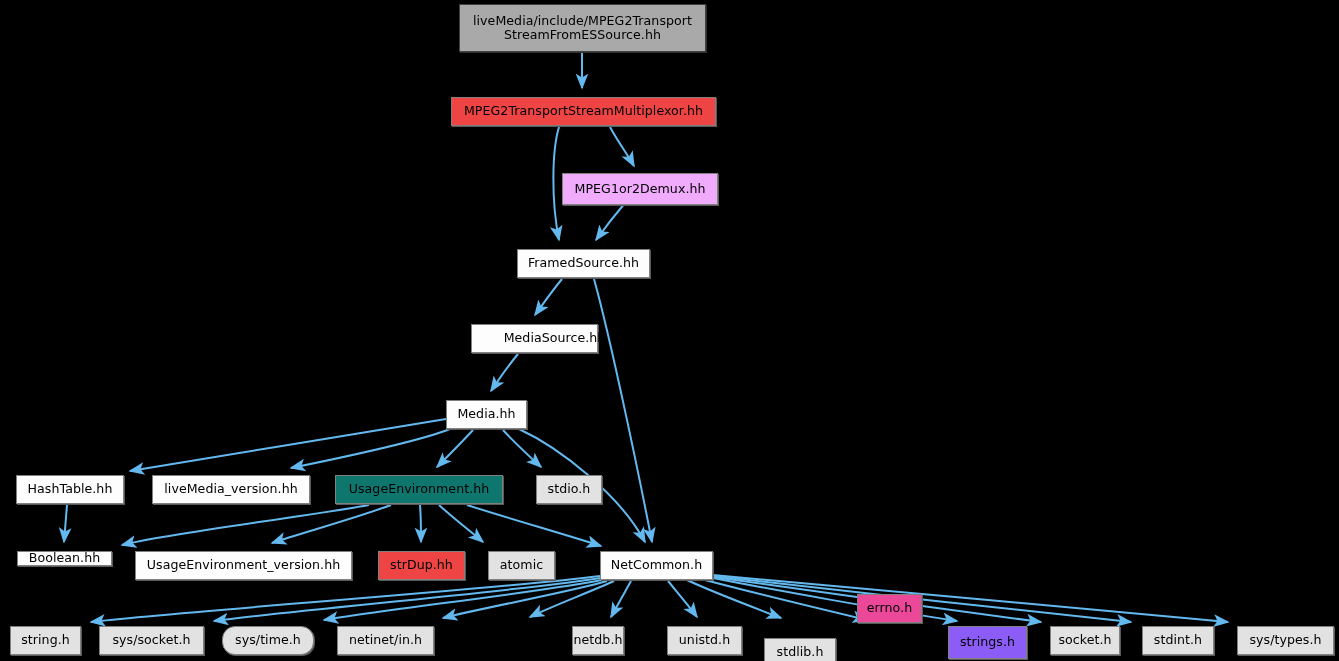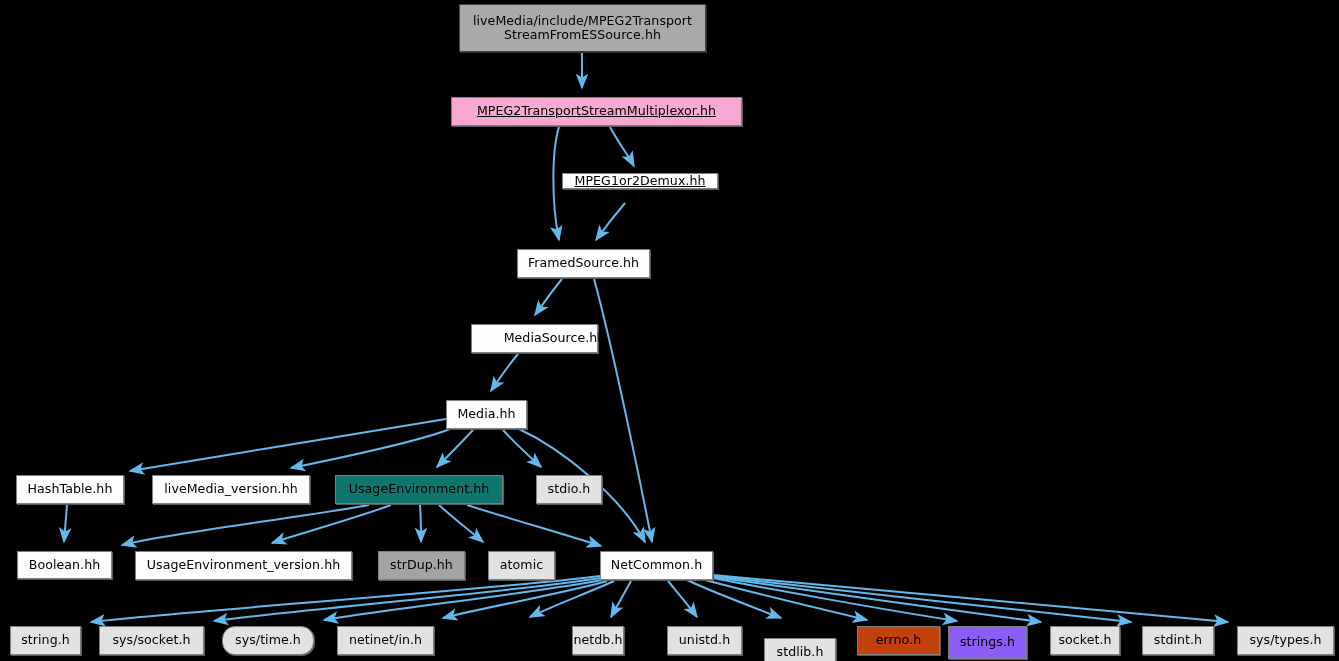--- a/index.html
+++ b/index.html
@@ -92,41 +92,41 @@
         <path d="M 705,580 C 743,590 825,610 867,620" fill="none" stroke="#63b8ee" stroke-width="2" marker-end="url(#arrowhead)"></path>
         <path d="M 713,578 C 769,589 891,611 957,621" fill="none" stroke="#63b8ee" stroke-width="2" marker-end="url(#arrowhead)"></path>
         <path d="M 713,577 C 784,587 956,611 1041,622" fill="none" stroke="#63b8ee" stroke-width="2" marker-end="url(#arrowhead)"></path>
         <path d="M 713,576 C 793,586 1021,610 1131,622" fill="none" stroke="#63b8ee" stroke-width="2" marker-end="url(#arrowhead)"></path>
         <path d="M 713,575 C 802,584 1108,610 1228,622" fill="none" stroke="#63b8ee" stroke-width="2" marker-end="url(#arrowhead)"></path>
       </g>
   </svg>
   <div id="node-group">
       <div class="gnode root" style="left: 459px; top: 4px; width: 247px; height: 48px; background: rgb(169, 169, 169);">liveMedia/include/MPEG2Transport
 StreamFromESSource.hh</div>
-      <div class="gnode project" style="left: 451px; top: 97px; width: 291px; height: 29px; background: #f9a8d4; text-decoration: underline;">MPEG2TransportStreamMultiplexor.hh</div>
-      <div class="gnode project" style="left: 562px; top: 173px; width: 156px; height: 16px; background: #ffffff; text-decoration: underline;">MPEG1or2Demux.hh</div>
+      <div class="gnode project" style="left: 451px; top: 97px; width: 265px; height: 29px; background: #ef4444;">MPEG2TransportStreamMultiplexor.hh</div>
+      <div class="gnode project" style="left: 562px; top: 173px; width: 156px; height: 32px; background: #f0abfc;">MPEG1or2Demux.hh</div>
       <div class="gnode project" style="left: 517px; top: 249px; width: 133px; height: 29px; background: rgb(253, 253, 253);">FramedSource.hh</div>
       <div class="gnode project" style="left: 471px; top: 324px; width: 127px; height: 29px; background: rgb(253, 253, 253); padding-left: 40px;">MediaSource.hh</div>
       <div class="gnode project" style="left: 446px; top: 400px; width: 81px; height: 29px; background: rgb(253, 253, 253);">Media.hh</div>
       <div class="gnode project" style="left: 16px; top: 475px; width: 108px; height: 29px; background: rgb(253, 253, 253);">HashTable.hh</div>
       <div class="gnode project" style="left: 152px; top: 475px; width: 158px; height: 29px; background: rgb(253, 253, 253);">liveMedia_version.hh</div>
       <div class="gnode project" style="left: 335px; top: 475px; width: 168px; height: 29px; background: #0f766e;">UsageEnvironment.hh</div>
       <div class="gnode system" style="left: 525px; top: 475px; width: 66px; height: 29px; background: rgb(226, 226, 226); margin-left: 11px;">stdio.h</div>
-      <div class="gnode project" style="left: 17px; top: 551px; width: 95px; height: 28px; background: rgb(253, 253, 253);">Boolean.hh</div>
+      <div class="gnode project" style="left: 17px; top: 551px; width: 95px; height: 15px; background: rgb(253, 253, 253);">Boolean.hh</div>
       <div class="gnode project" style="left: 135px; top: 551px; width: 217px; height: 29px; background: rgb(253, 253, 253);">UsageEnvironment_version.hh</div>
-      <div class="gnode project" style="left: 378px; top: 551px; width: 87px; height: 29px; background: #a3a3a3;">strDup.hh</div>
+      <div class="gnode project" style="left: 378px; top: 551px; width: 87px; height: 29px; background: #ef4444;">strDup.hh</div>
       <div class="gnode system" style="left: 488px; top: 551px; width: 67px; height: 29px; background: rgb(226, 226, 226);">atomic</div>
       <div class="gnode project" style="left: 600px; top: 551px; width: 113px; height: 29px; background: rgb(253, 253, 253);">NetCommon.h</div>
       <div class="gnode system" style="left: 10px; top: 626px; width: 71px; height: 29px; background: rgb(226, 226, 226);">string.h</div>
       <div class="gnode system" style="left: 99px; top: 626px; width: 105px; height: 29px; background: rgb(226, 226, 226);">sys/socket.h</div>
       <div class="gnode system" style="left: 222px; top: 626px; width: 92px; height: 29px; background: rgb(226, 226, 226); border-radius: 13px;">sys/time.h</div>
       <div class="gnode system" style="left: 337px; top: 626px; width: 97px; height: 29px; background: rgb(226, 226, 226);">netinet/in.h</div>
       <div class="gnode system" style="left: 455px; top: 626px; width: 83px; height: 29px; background: rgb(226, 226, 226); margin-top: 48px;">arpa/inet.h</div>
       <div class="gnode system" style="left: 572px; top: 626px; width: 52px; height: 29px; background: rgb(226, 226, 226);">netdb.h</div>
       <div class="gnode system" style="left: 667px; top: 626px; width: 75px; height: 29px; background: rgb(226, 226, 226);">unistd.h</div>
       <div class="gnode system" style="left: 764px; top: 626px; width: 72px; height: 29px; background: rgb(226, 226, 226); margin-top: 12px;">stdlib.h</div>
-      <div class="gnode system" style="left: 857px; top: 626px; width: 83px; height: 29px; background: #c2410c;">errno.h</div>
+      <div class="gnode system" style="left: 857px; top: 594px; width: 65px; height: 29px; background: #ec4899;">errno.h</div>
       <div class="gnode system" style="left: 948px; top: 626px; width: 79px; height: 33px; background: #8b5cf6;">strings.h</div>
       <div class="gnode system" style="left: 1050px; top: 626px; width: 70px; height: 29px; background: rgb(226, 226, 226);">socket.h</div>
       <div class="gnode system" style="left: 1142px; top: 626px; width: 72px; height: 29px; background: rgb(226, 226, 226);">stdint.h</div>
       <div class="gnode system" style="left: 1237px; top: 626px; width: 97px; height: 29px; background: rgb(226, 226, 226);">sys/types.h</div>
     </div>
 </div>
 
 </body></html>

